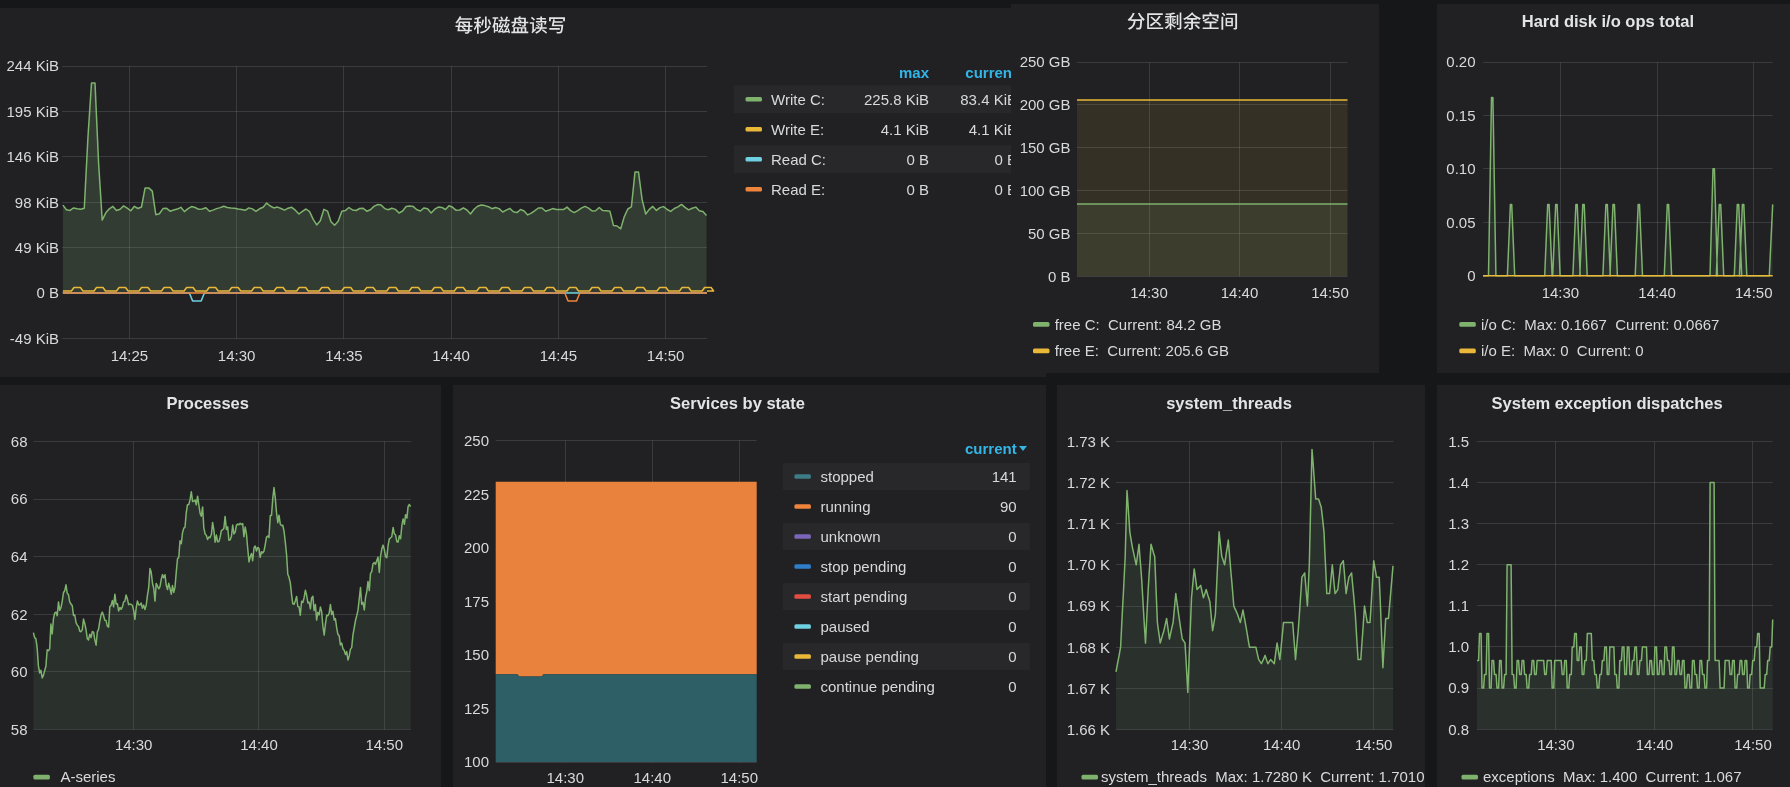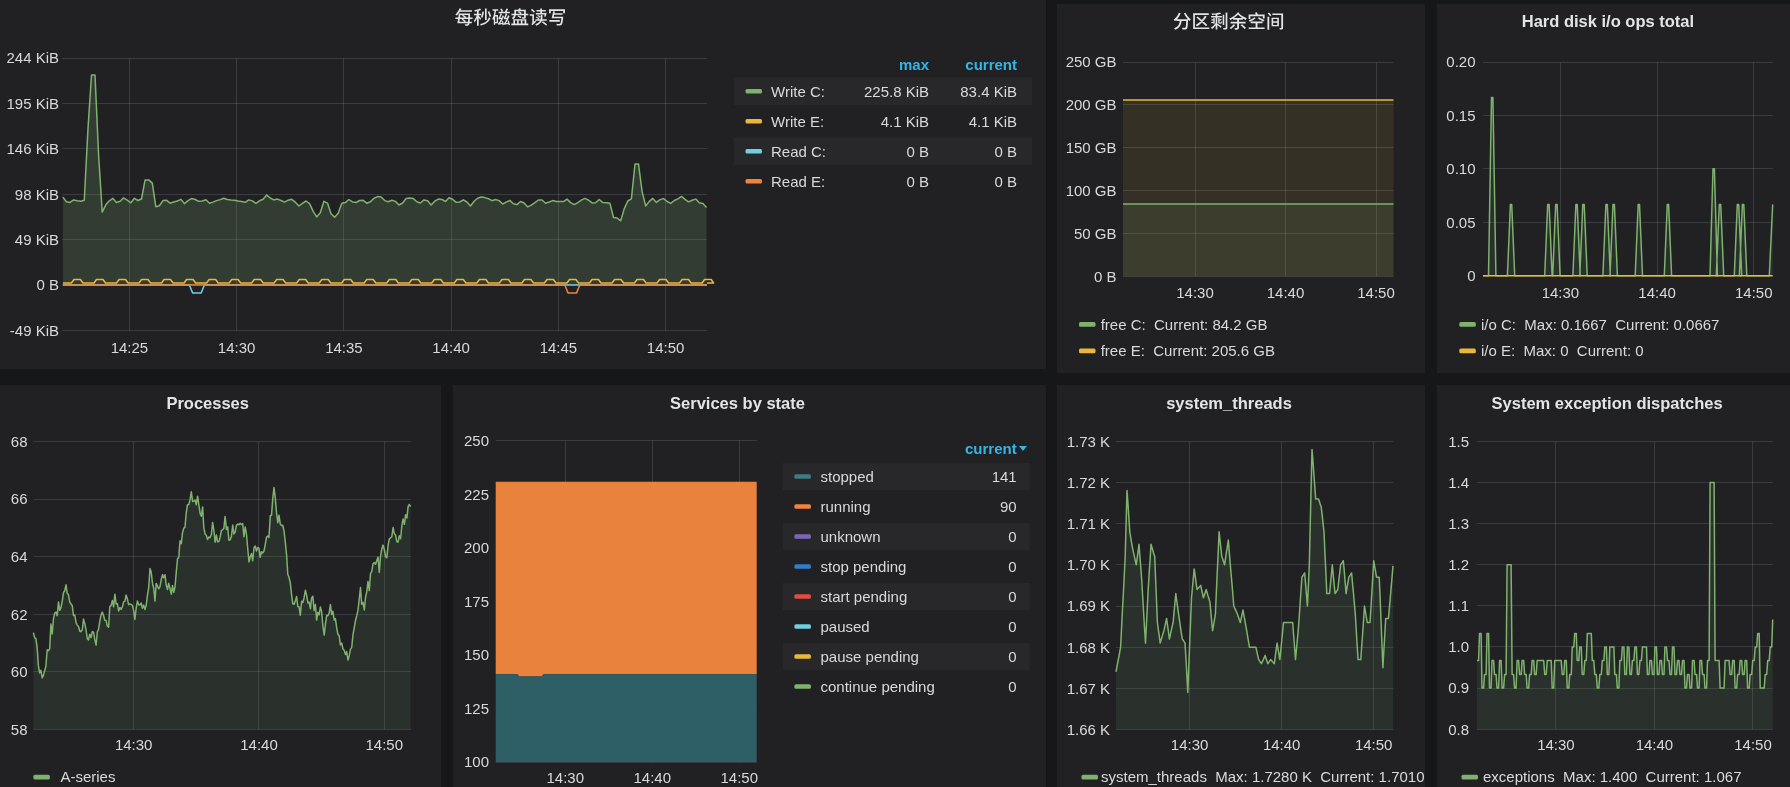--- a/index.html
+++ b/index.html
@@ -1,21 +1,21 @@
 <!DOCTYPE html>
 <html><head><meta charset="utf-8">
 <style>
 html,body{margin:0;padding:0;background:#161719;width:1790px;height:787px;overflow:hidden;}
 #page{position:relative;width:1790px;height:787px;background:#161719;font-family:"Liberation Sans",sans-serif;}
 .panel{position:absolute;background:#212124;overflow:hidden;}
 .panel svg{display:block;}
 </style></head>
 <body>
 <div id="page">
-<div class="panel" style="left:0px;top:0;width:1046px;height:369px">
+<div class="panel" style="left:0px;top:8px;width:1046px;height:369px">
       <svg width="1046" height="369" viewBox="0 4 1046 369" font-family="Liberation Sans, sans-serif">
         <line x1="62.0" y1="62.5" x2="707.0" y2="62.5" stroke="rgba(202,208,216,0.15)" stroke-width="1"></line>
         <line x1="62.0" y1="107.5" x2="707.0" y2="107.5" stroke="rgba(202,208,216,0.15)" stroke-width="1"></line>
         <line x1="62.0" y1="152.5" x2="707.0" y2="152.5" stroke="rgba(202,208,216,0.15)" stroke-width="1"></line>
         <line x1="62.0" y1="198.5" x2="707.0" y2="198.5" stroke="rgba(202,208,216,0.15)" stroke-width="1"></line>
         <line x1="62.0" y1="243.5" x2="707.0" y2="243.5" stroke="rgba(202,208,216,0.15)" stroke-width="1"></line>
         <line x1="62.0" y1="288.5" x2="707.0" y2="288.5" stroke="rgba(202,208,216,0.15)" stroke-width="1"></line>
         <line x1="62.0" y1="334.5" x2="707.0" y2="334.5" stroke="rgba(202,208,216,0.15)" stroke-width="1"></line>
         <line x1="129.5" y1="62.5" x2="129.5" y2="334.5" stroke="rgba(202,208,216,0.15)" stroke-width="1"></line>
         <line x1="236.5" y1="62.5" x2="236.5" y2="334.5" stroke="rgba(202,208,216,0.15)" stroke-width="1"></line>
@@ -64,21 +64,21 @@
         <rect x="745.5" y="153.0" width="16.5" height="4.6" rx="1.5" fill="#6ed0e0"></rect>
         <text x="771.0" y="160.6" text-anchor="start" font-size="15" fill="#d8d9da" font-weight="normal">Read C:</text>
         <text x="929.0" y="160.6" text-anchor="end" font-size="15" fill="#d8d9da" font-weight="normal">0 B</text>
         <text x="1017.0" y="160.6" text-anchor="end" font-size="15" fill="#d8d9da" font-weight="normal">0 B</text>
         <rect x="745.5" y="183.0" width="16.5" height="4.6" rx="1.5" fill="#ef843c"></rect>
         <text x="771.0" y="190.6" text-anchor="start" font-size="15" fill="#d8d9da" font-weight="normal">Read E:</text>
         <text x="929.0" y="190.6" text-anchor="end" font-size="15" fill="#d8d9da" font-weight="normal">0 B</text>
         <text x="1017.0" y="190.6" text-anchor="end" font-size="15" fill="#d8d9da" font-weight="normal">0 B</text>
       </svg>
     </div>
-    <div class="panel" style="left:1057px;top:4px;width:368px;height:369px">
+    <div class="panel" style="left:1011px;top:4px;width:368px;height:369px">
       <svg width="368" height="369" viewBox="1057 4 368 369" font-family="Liberation Sans, sans-serif">
         <line x1="1123.0" y1="62.5" x2="1393.5" y2="62.5" stroke="rgba(202,208,216,0.15)" stroke-width="1"></line>
         <line x1="1123.0" y1="104.5" x2="1393.5" y2="104.5" stroke="rgba(202,208,216,0.15)" stroke-width="1"></line>
         <line x1="1123.0" y1="147.5" x2="1393.5" y2="147.5" stroke="rgba(202,208,216,0.15)" stroke-width="1"></line>
         <line x1="1123.0" y1="190.5" x2="1393.5" y2="190.5" stroke="rgba(202,208,216,0.15)" stroke-width="1"></line>
         <line x1="1123.0" y1="233.5" x2="1393.5" y2="233.5" stroke="rgba(202,208,216,0.15)" stroke-width="1"></line>
         <line x1="1123.0" y1="276.5" x2="1393.5" y2="276.5" stroke="rgba(202,208,216,0.15)" stroke-width="1"></line>
         <line x1="1195.5" y1="62.5" x2="1195.5" y2="276.5" stroke="rgba(202,208,216,0.15)" stroke-width="1"></line>
         <line x1="1285.5" y1="62.5" x2="1285.5" y2="276.5" stroke="rgba(202,208,216,0.15)" stroke-width="1"></line>
         <line x1="1376.5" y1="62.5" x2="1376.5" y2="276.5" stroke="rgba(202,208,216,0.15)" stroke-width="1"></line>

